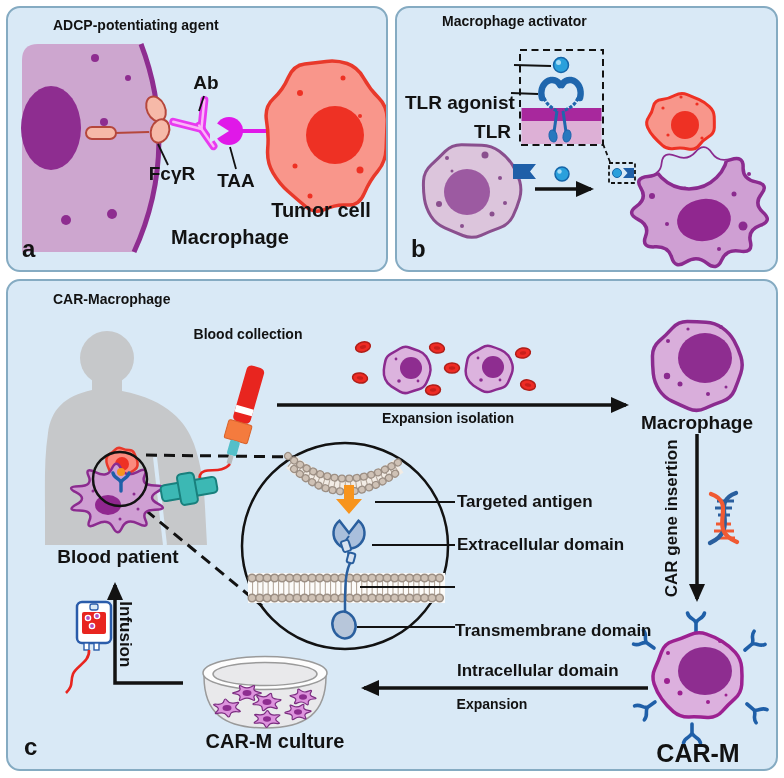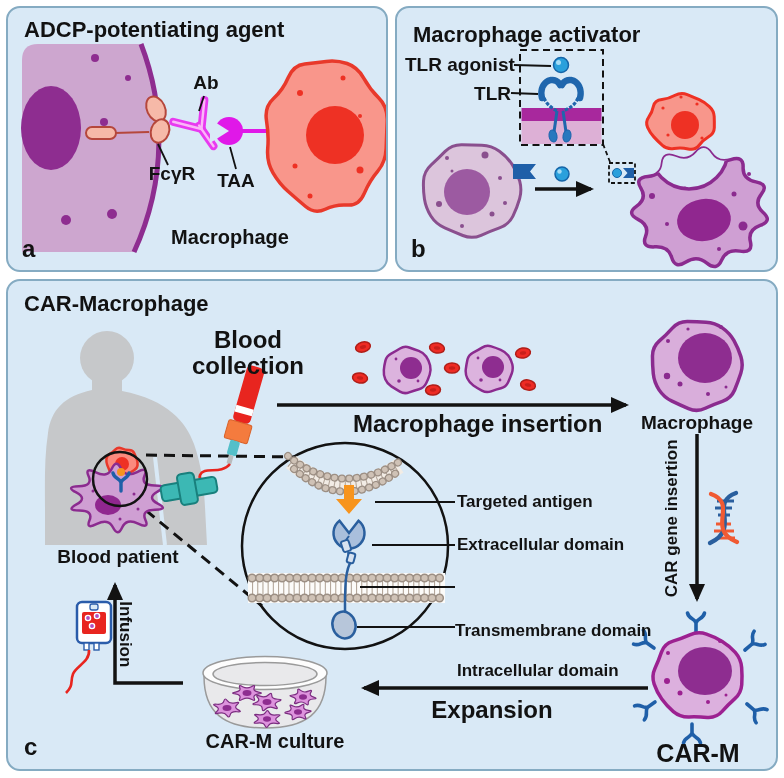--- a/index.html
+++ b/index.html
@@ -4,25 +4,25 @@
 <style>
   html,body{margin:0;padding:0;background:#ffffff;}
   .stage{position:relative;width:784px;height:778px;background:#ffffff;font-family:"Liberation Sans",sans-serif;overflow:hidden;}
   .panel{position:absolute;background:#d9e9f6;border:2px solid #85abc2;border-radius:14px;box-sizing:border-box;overflow:hidden;}
   #panel-a{left:6px;top:6px;width:382px;height:266px;}
   #panel-b{left:395px;top:6px;width:383px;height:266px;}
   #panel-c{left:6px;top:279px;width:772px;height:492px;}
   .art{position:absolute;left:0;top:0;}
   .lbl{position:absolute;font-weight:bold;color:#121212;line-height:1.1;text-align:center;white-space:nowrap;}
   .left{text-align:left;}
-  .right{text-align:right;}
+  .right{text-align:right;margin-top:38px;}
   .wrap{white-space:normal;}
-  .s17{font-size:17px;} .s18{font-size:24px;} .s19{font-size:19px;}
+  .s17{font-size:17px;} .s18{font-size:14px;} .s19{font-size:19px;}
   .s20{font-size:20px;} .s21{font-size:25px;}
-  .ptitle{position:absolute;font-weight:bold;font-size:22px;color:#121212;white-space:nowrap;}
+  .ptitle{position:absolute;font-weight:bold;font-size:14px;color:#121212;white-space:nowrap;margin-left:29px;}
   .pletter{position:absolute;font-weight:bold;font-size:24px;color:#121212;}
   .rot-ccw{transform:rotate(-90deg);transform-origin:center;}
   .rot-cw{transform:rotate(90deg);transform-origin:center;}
 </style>
 </head>
 <body>
 
 <div class="stage">
 
   <div class="panel" id="panel-a">
@@ -83,20 +83,21 @@
       <g stroke="#121212" stroke-width="1.8">
         <line x1="196" y1="88" x2="191" y2="103"></line>
         <line x1="150" y1="136" x2="160" y2="157"></line>
         <line x1="222" y1="139" x2="228" y2="161"></line>
       </g>
     </svg>
     <div class="ptitle" style="left:16px;top:9px;">ADCP-potentiating agent</div>
     <div class="lbl s19" style="left:170px;top:65px;width:56px;">Ab</div>
     <div class="lbl s19" style="left:128px;top:156px;width:72px;">FcγR</div>
     <div class="lbl s19" style="left:196px;top:163px;width:64px;">TAA</div>
+    <div class="lbl s20" style="left:248px;top:191px;width:130px;">Tumor cell</div>
     <div class="lbl s20" style="left:152px;top:218px;width:140px;">Macrophage</div>
     <div class="pletter" style="left:14px;top:227px;">a</div>
   </div>
 
   <div class="panel" id="panel-b">
     <svg class="art" width="379" height="262" viewBox="0 0 379 262">
       <defs>
         <marker id="head-b" markerUnits="userSpaceOnUse" markerWidth="18" markerHeight="16" refX="15" refY="8" orient="auto">
           <path d="M0,0 L18,8 L0,16 Z" fill="#121212"></path>
         </marker>
@@ -179,21 +180,21 @@
       <g>
         <path fill="#f8968b" stroke="#ee3124" stroke-width="3" d="M317.19,108.38 Q317.44,114.00 317.32,119.66 Q317.21,125.33 311.58,128.70 Q305.96,132.08 302.13,137.26 Q298.31,142.45 291.15,140.91 Q284.00,139.38 277.04,140.52 Q270.09,141.66 265.41,137.41 Q260.73,133.17 256.84,128.88 Q252.95,124.59 250.58,119.30 Q248.20,114.00 251.72,109.09 Q255.23,104.19 256.40,98.21 Q257.57,92.24 264.90,91.42 Q272.23,90.59 278.11,87.28 Q284.00,83.96 290.27,86.52 Q296.53,89.08 302.21,91.71 Q307.88,94.33 312.41,98.55 Q316.94,102.76 317.19,108.38 Z"></path>
         <circle cx="288" cy="117" r="14" fill="#ee3124"></circle>
         <circle cx="266" cy="100" r="1.6" fill="#ee3124"></circle>
         <circle cx="300" cy="96" r="1.6" fill="#ee3124"></circle>
         <circle cx="271" cy="127" r="1.6" fill="#ee3124"></circle>
         <circle cx="305" cy="130" r="1.6" fill="#ee3124"></circle>
         <circle cx="284" cy="89" r="1.6" fill="#ee3124"></circle>
       </g>
     </svg>
-    <div class="ptitle" style="left:16px;top:14px;">Macrophage activator</div>
+    <div class="ptitle" style="left:16px;top:5px;">Macrophage activator</div>
     <div class="lbl s19 right" style="left:8px;top:47px;width:106px;">TLR agonist</div>
     <div class="lbl s19 right" style="left:44px;top:76px;width:70px;">TLR</div>
     <div class="pletter" style="left:14px;top:227px;">b</div>
   </div>
 
   <div class="panel" id="panel-c">
     <svg class="art" width="768" height="488" viewBox="0 0 768 488">
       <defs>
         <marker id="head-c" markerUnits="userSpaceOnUse" markerWidth="18" markerHeight="16" refX="15" refY="8" orient="auto">
           <path d="M0,0 L18,8 L0,16 Z" fill="#121212"></path>
@@ -402,21 +403,21 @@
           <line x1="364" y1="264" x2="447" y2="264"></line>
           <line x1="352" y1="306" x2="447" y2="306"></line>
           <line x1="349" y1="346" x2="447" y2="346"></line>
         </g>
       </g>
     </svg>
 
     <div class="ptitle" style="left:16px;top:10px;">CAR-Macrophage</div>
     <div class="lbl s18 wrap" style="left:179px;top:46px;width:122px;">Blood collection</div>
     <div class="lbl s19" style="left:35px;top:266px;width:150px;">Blood patient</div>
-    <div class="lbl s18" style="left:345px;top:130px;width:190px;">Macrophage insertion</div>
+    <div class="lbl s18" style="left:345px;top:130px;width:190px;">Expansion isolation</div>
     <div class="lbl s19" style="left:619px;top:132px;width:140px;">Macrophage</div>
     <div class="lbl s17 rot-ccw" style="left:584px;top:228px;width:160px;">CAR gene insertion</div>
     <div class="lbl s17 left" style="left:449px;top:212px;text-align:center;">Targeted antigen</div>
     <div class="lbl s17 left" style="left:449px;top:255px;">Extracellular domain</div>
     <div class="lbl s17 left" style="left:447px;top:297px;margin-top:44px;">Transmembrane domain</div>
     <div class="lbl s17 left" style="left:449px;top:337px;margin-top:44px;">Intracellular domain</div>
     <div class="lbl s17 rot-cw" style="left:72px;top:344px;width:90px;">Infusion</div>
     <div class="lbl s20" style="left:187px;top:449px;width:160px;">CAR-M culture</div>
     <div class="lbl s18" style="left:404px;top:416px;width:160px;">Expansion</div>
     <div class="lbl s21" style="left:632px;top:459px;width:116px;">CAR-M</div>

